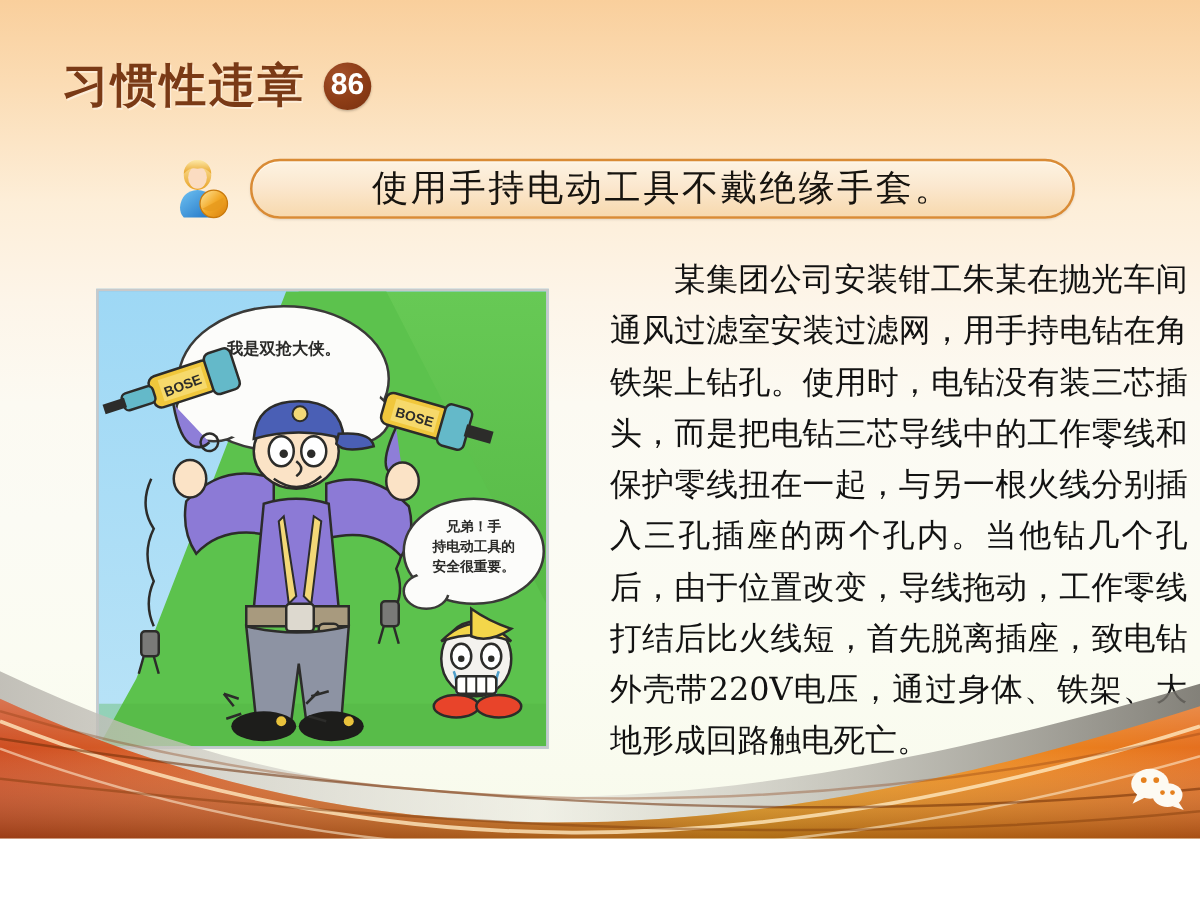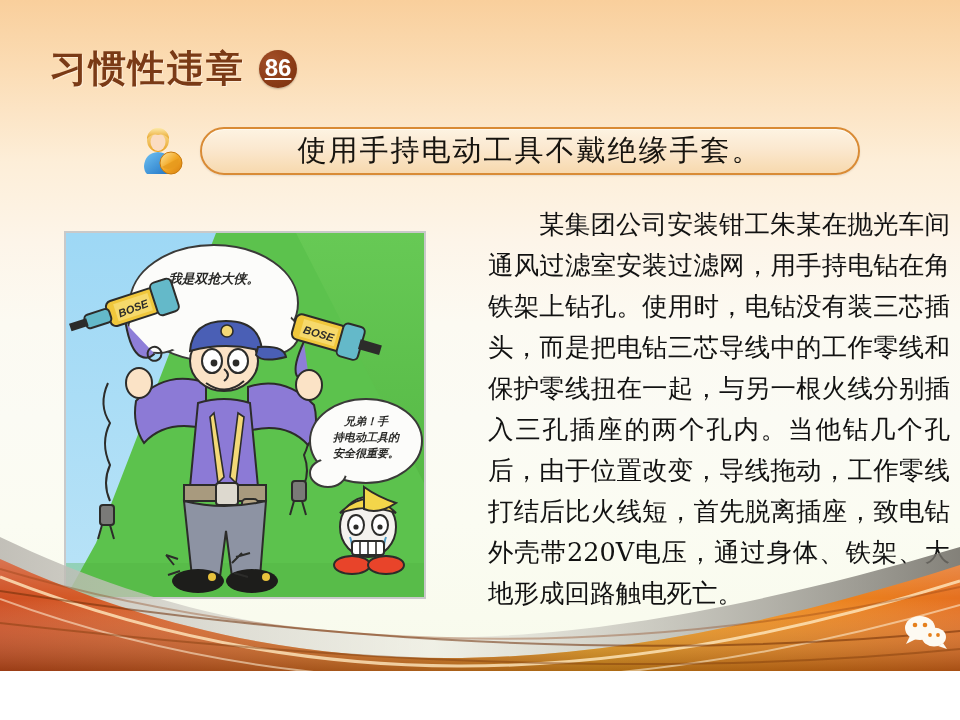--- a/index.html
+++ b/index.html
@@ -36,21 +36,21 @@
     text-shadow:1px 1px 0 rgba(255,255,255,.45);
     white-space:nowrap;
   }
   .badge{
     width:38px;height:38px;border-radius:50%;
     background:radial-gradient(circle at 35% 30%,#a4502a 0%,#8c3c16 55%,#77300f 100%);
     color:#fff;font-size:24px;font-weight:bold;
     display:flex;align-items:center;justify-content:center;
     font-family:"Liberation Sans",sans-serif;
     box-shadow:0 1px 2px rgba(0,0,0,.25);
-    padding-bottom:2px;box-sizing:border-box;text-decoration:underline;
+    padding-bottom:2px;box-sizing:border-box;
   }
 
   
   .sub-row{
     position:absolute;left:136px;top:126px;
     display:flex;align-items:center;gap:16px;
   }
   .user-ico{position:relative;width:48px;height:50px;flex:none;}
   .pill{
     height:48px;min-width:660px;
@@ -60,23 +60,23 @@
     display:flex;align-items:center;justify-content:center;
     padding:0 26px;box-sizing:border-box;
   }
   .pill-txt{
     font-family:"DejaVu Serif","Liberation Serif",serif;
     font-size:29px;color:#17140f;letter-spacing:2px;white-space:nowrap;
   }
 
   
   .illo{
-    position:absolute;left:64px;top:231px;width:362px;height:368px;
+    position:absolute;left:77px;top:231px;width:362px;height:368px;
     border:2px solid #c9c9c9;box-sizing:border-box;
-    background:#8ecdf0;overflow:hidden;font-style:italic;
+    background:#8ecdf0;overflow:hidden;
   }
 
   
   .body-txt{
     position:absolute;left:444px;top:204px;width:462px;
     font-family:"DejaVu Serif","Liberation Serif",serif;
     font-size:25.5px;line-height:41px;color:#121212;
     text-align:justify;text-justify:inter-ideograph;
     text-indent:2em;
     letter-spacing:0px;

